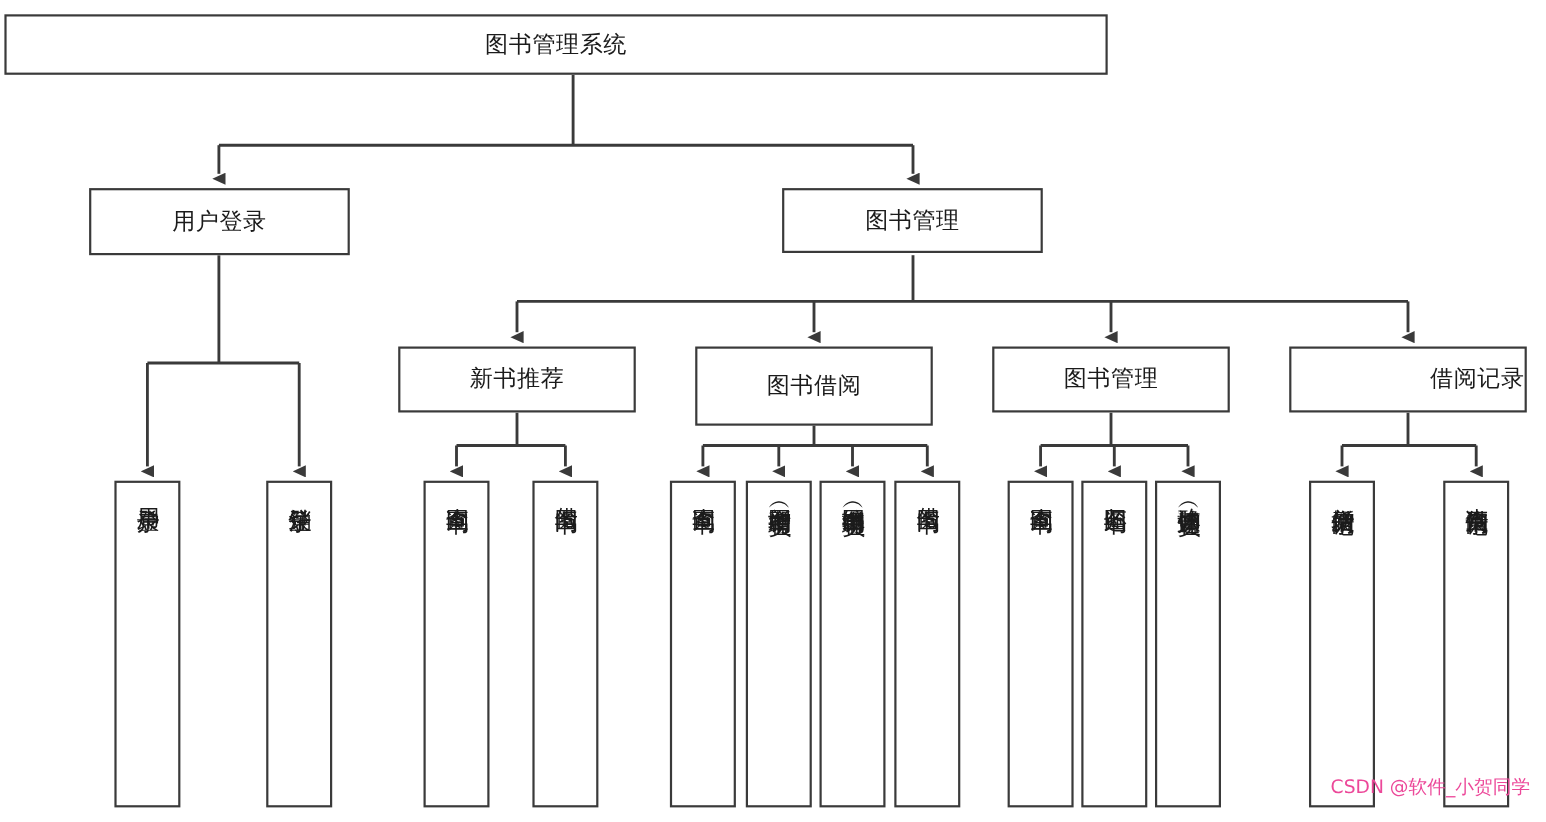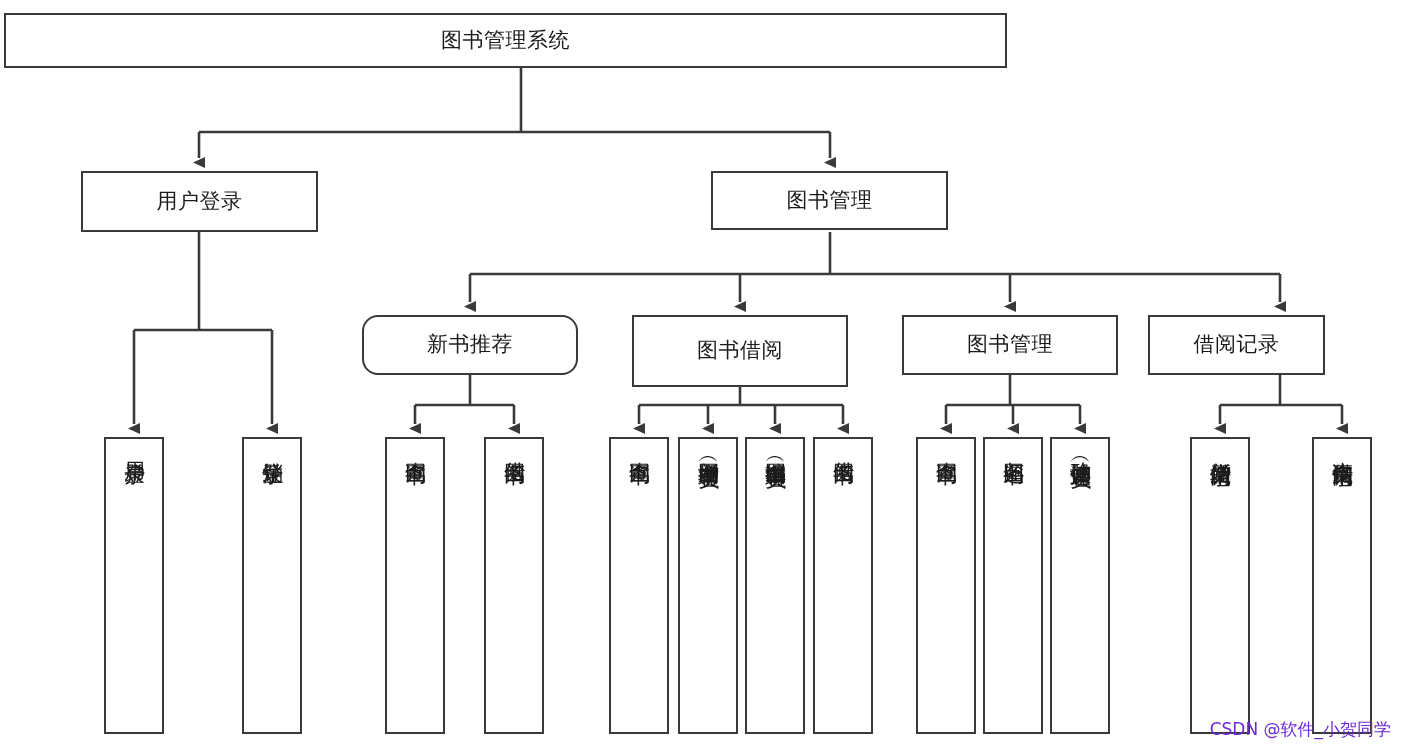--- a/index.html
+++ b/index.html
@@ -58,23 +58,23 @@
     font-size: 21px;
     color: #1b1b1b;
     line-height: 1.32;
     letter-spacing: 1px;
     white-space: nowrap;
     font-family: "DejaVu Sans", "Liberation Sans", sans-serif;
   }
   .watermark {
     position: absolute;
     right: 14px;
-    bottom: 6px;
+    bottom: 20px;
     font-size: 17px;
-    color: #6d28d9;
+    color: #ec4899;
     font-family: "DejaVu Sans", "Liberation Sans", sans-serif;
     white-space: nowrap;
     pointer-events: none;
     text-align: center;
   }
 </style>
 </head>
 <body>
 
 <div id="diagram-root">
@@ -136,33 +136,33 @@
   </div>
 
   <div class="node-box" style="left:81px; top:171px; width:237px; height:61px;">
     <span class="node-label-h">用户登录</span>
   </div>
 
   <div class="node-box" style="left:711px; top:171px; width:237px; height:59px;">
     <span class="node-label-h">图书管理</span>
   </div>
 
-  <div class="node-box" style="left:362px; top:315px; width:216px; height:60px;border-radius:16px;">
+  <div class="node-box" style="left:362px; top:315px; width:216px; height:60px;">
     <span class="node-label-h">新书推荐</span>
   </div>
 
   <div class="node-box" style="left:632px; top:315px; width:216px; height:72px;">
     <span class="node-label-h">图书借阅</span>
   </div>
 
   <div class="node-box" style="left:902px; top:315px; width:216px; height:60px;">
     <span class="node-label-h">图书管理</span>
   </div>
 
-  <div class="node-box" style="left:1148px; top:315px; width:177px; height:60px;">
+  <div class="node-box" style="left:1172px; top:315px; width:216px; height:60px;justify-content:flex-end;">
     <span class="node-label-h">借阅记录</span>
   </div>
 
   <div class="node-box leaf-box" style="left:104px; top:437px; width:60px; height:297px;">
     <span class="node-label-v">用户登录</span>
   </div>
 
   <div class="node-box leaf-box" style="left:242px; top:437px; width:60px; height:297px;">
     <span class="node-label-v">注销登录</span>
   </div>

